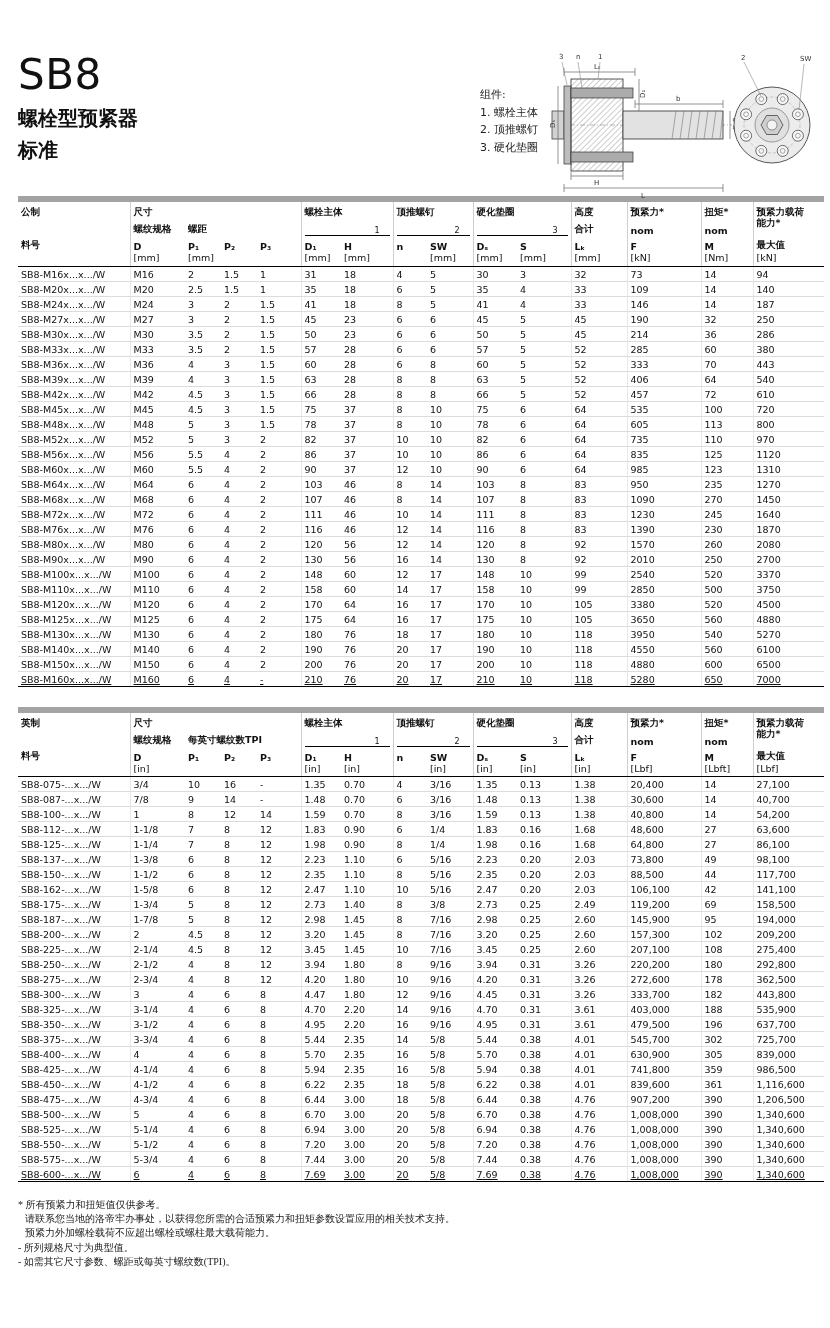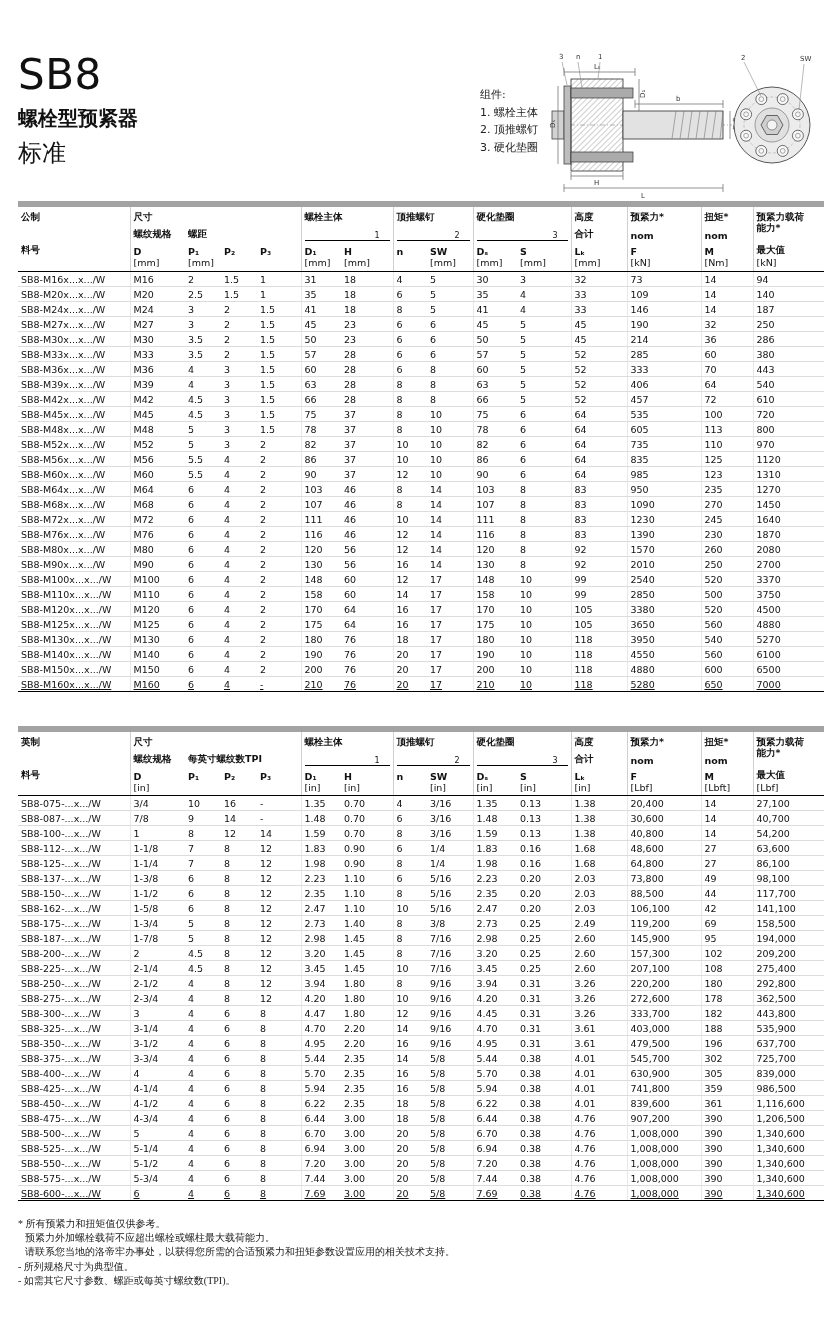--- a/index.html
+++ b/index.html
@@ -1,42 +1,42 @@
 <!DOCTYPE html>
 <html><head>
 <meta charset="utf-8">
 <style>
 *{margin:0;padding:0;box-sizing:border-box;}
 html,body{width:830px;height:1328px;}
 body{background:#ffffff;font-family:"DejaVu Sans","Liberation Sans",sans-serif;color:#111;position:relative;overflow:hidden;}
 .page{position:relative;width:830px;height:1328px;padding:54px 12px 0 18px;}
 .brand-title{font-size:42px;font-weight:400;letter-spacing:.5px;line-height:1;}
 .brand-sub{font-size:20px;font-weight:700;margin-top:9px;}
-.brand-variant{font-size:24px;font-weight:400;margin-top:5px;}
+.brand-variant{font-size:20px;font-weight:700;margin-top:5px;}
 .desc{margin-top:9px;font-size:9.5px;line-height:1.5;width:410px;}
 .drawing{position:absolute;top:50px;left:478px;width:340px;height:152px;}
 .legend{position:absolute;left:2px;top:36px;font-size:11px;line-height:1.6;color:#222;}
 .draw-svg{position:absolute;left:72px;top:0;}
 .dim{font-size:7px;fill:#333;}
 .lead{stroke:#888;stroke-width:.6;fill:none;}
 .dimline{stroke:#666;stroke-width:.7;fill:none;}
 table.dtable{border-collapse:collapse;table-layout:fixed;width:806px;}
 .dtable th{font-size:9.5px;font-weight:700;text-align:left;padding:2px 3px;vertical-align:top;}
 .dtable tr.r1 th{border-top:6px solid #a3a3a3;height:21px;padding-top:4px;}
 .dtable tr.r2 th{vertical-align:bottom;padding-bottom:1px;height:16px;}
 .dtable tr.r3 th{vertical-align:bottom;height:15px;padding-bottom:0;}
 .dtable tr.r4 th{font-weight:400;height:14px;border-bottom:1px solid #000;padding-top:0;}
 .dtable tbody td{font-size:9.5px;line-height:11px;padding:2px 3px 1px;border-bottom:1px solid #dcdcdc;white-space:nowrap;overflow:hidden;}
 .dtable tbody tr:last-child td{border-bottom:1px solid #000;text-decoration:underline;}
 .vl{border-left:1px solid #cfcfcf;}
 .dtable tbody td.vl{border-left:1px solid #e8e8e8;}
 .numline{border-bottom:1px solid #000;font-size:8px;font-weight:400;text-align:right;padding:0 10px 0 0;line-height:9px;}
 .cap-cell div{line-height:11px;}
 .metric-table{margin-top:32px;}
-.imperial-table{margin-top:34px;}
+.imperial-table{margin-top:20px;}
 .footnotes{margin-top:16px;font-size:10px;line-height:1.42;color:#1a1a1a;font-family:Liberation Serif, serif;}
 .fn-indent{padding-left:7px;}
 </style>
 </head>
 <body>
 
 <div class="page">
 
   <div class="brand-title">SB8</div>
   <div class="brand-sub">螺栓型预紧器</div>
@@ -1247,19 +1247,19 @@
           <td class="vl">4.76</td>
           <td class="vl">1,008,000</td>
           <td class="vl">390</td>
           <td class="vl">1,340,600</td>
         </tr>
       </tbody>
   </table>
 
   <div class="footnotes">
     <div>* 所有预紧力和扭矩值仅供参考。</div>
+    <div class="fn-indent">请联系您当地的洛帝牢办事处，以获得您所需的合适预紧力和扭矩参数设置应用的相关技术支持。</div>
     <div class="fn-indent">预紧力外加螺栓载荷不应超出螺栓或螺柱最大载荷能力。</div>
-    <div class="fn-indent">请联系您当地的洛帝牢办事处，以获得您所需的合适预紧力和扭矩参数设置应用的相关技术支持。</div>
     <div>- 所列规格尺寸为典型值。</div>
     <div>- 如需其它尺寸参数、螺距或每英寸螺纹数(TPI)。</div>
   </div>
 
 </div>
 
 </body></html>

